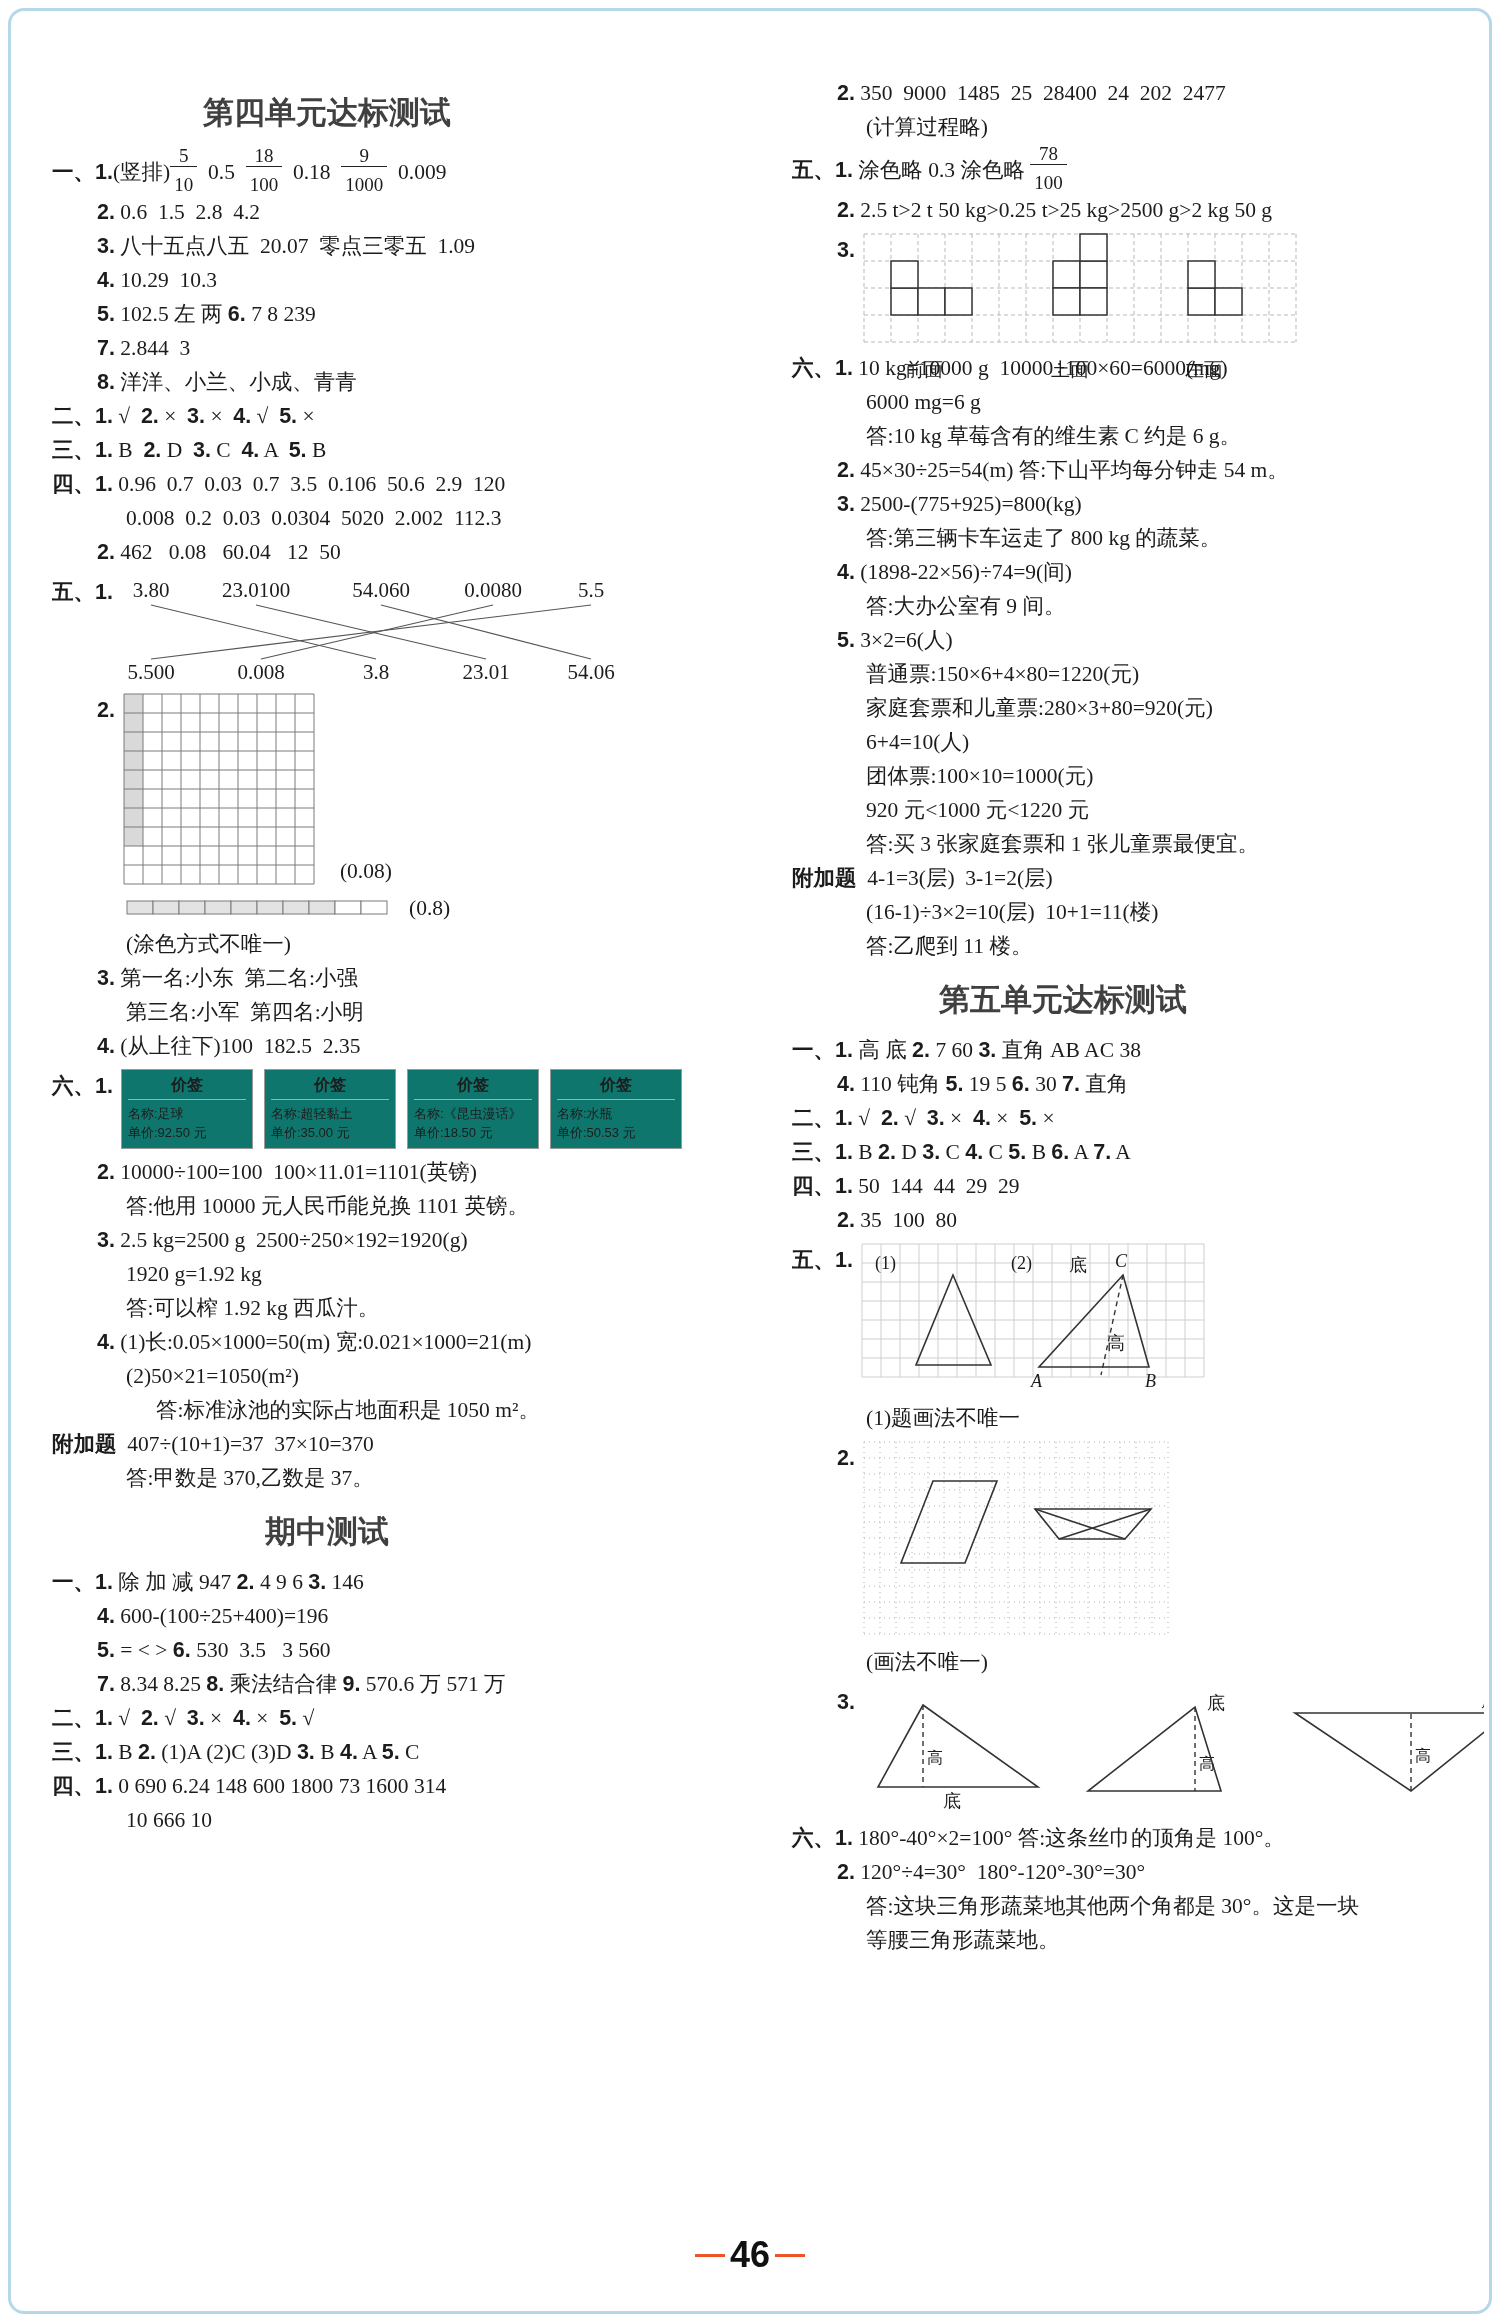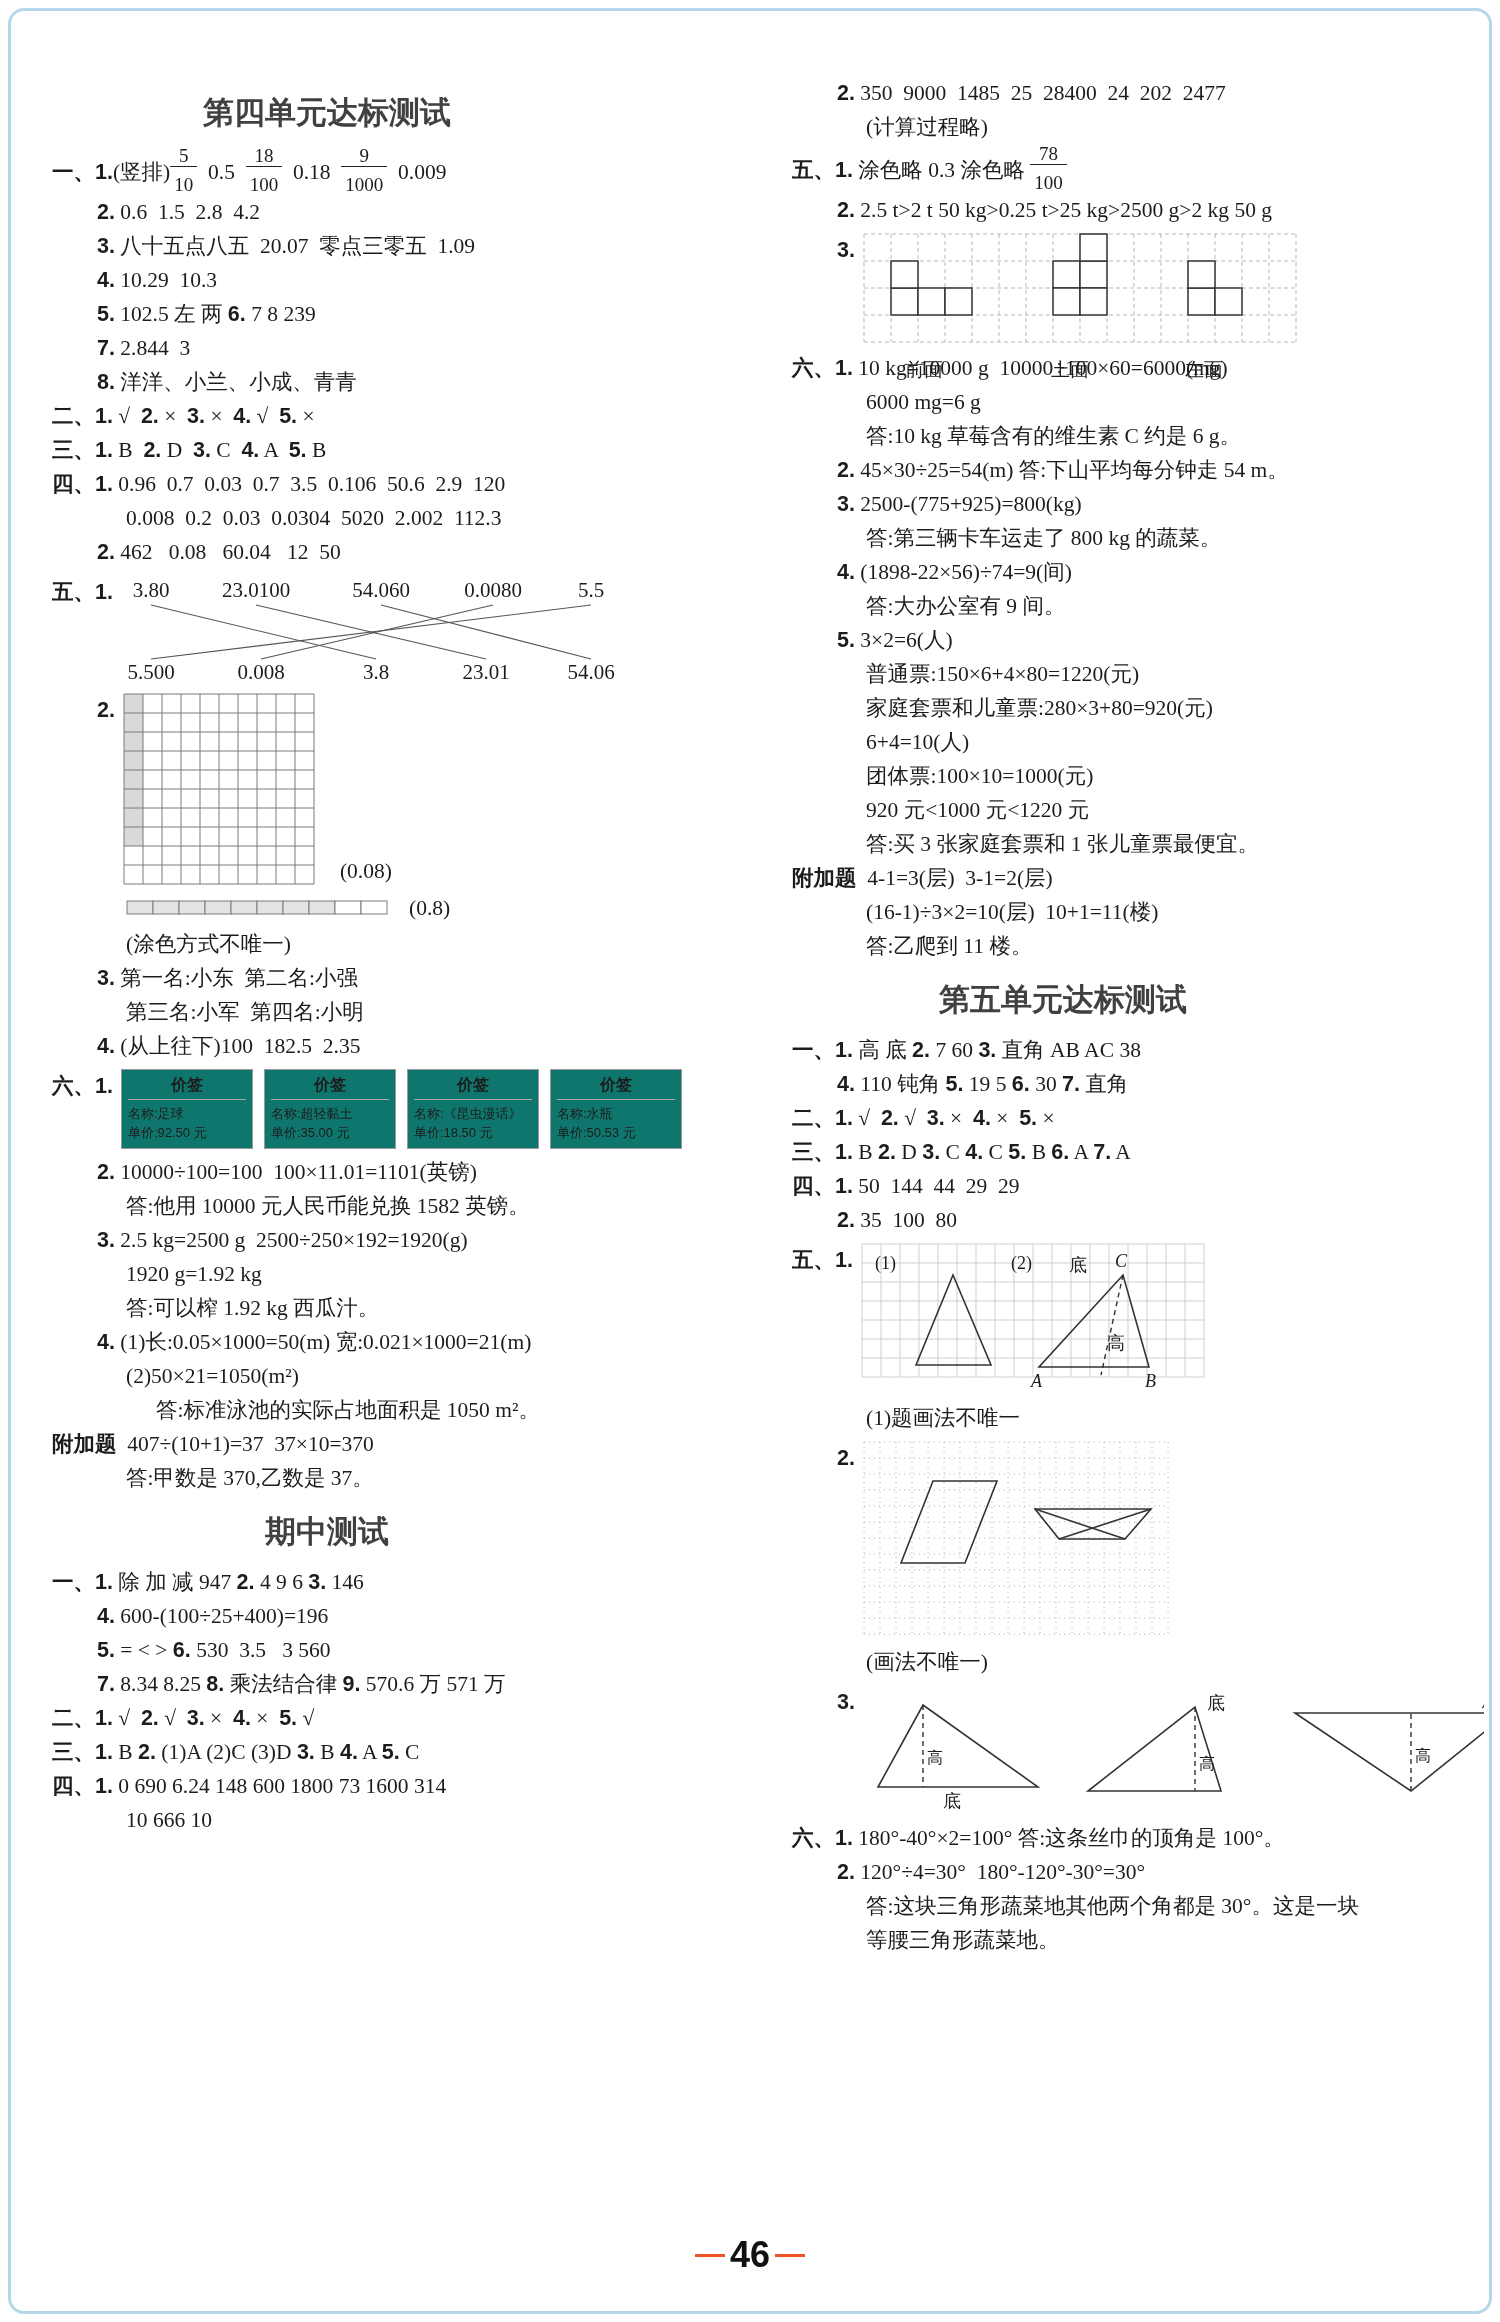--- a/index.html
+++ b/index.html
@@ -164,21 +164,21 @@
         <span class="tf">名称:《昆虫漫话》</span>
         <span class="tf">单价:18.50 元</span>
       </div>
       <div class="tag">
         <span class="tt">价签</span>
         <span class="tf">名称:水瓶</span>
         <span class="tf">单价:50.53 元</span>
       </div>
     </div>
       <div class="line i1"><span class="b">2.</span><span class="r"> 10000÷100=100  100×11.01=1101(英镑)</span></div>
-      <div class="line i2"><span class="r">答:他用 10000 元人民币能兑换 1582 英镑。</span></div>
+      <div class="line i2"><span class="r">答:他用 10000 元人民币能兑换 1101 英镑。</span></div>
       <div class="line i1"><span class="b">3.</span><span class="r"> 2.5 kg=2500 g  2500÷250×192=1920(g)</span></div>
       <div class="line i2"><span class="r">1920 g=1.92 kg</span></div>
       <div class="line i2"><span class="r">答:可以榨 1.92 kg 西瓜汁。</span></div>
       <div class="line i1"><span class="b">4.</span><span class="r"> (1)长:0.05×1000=50(m) 宽:0.021×1000=21(m)</span></div>
       <div class="line i2"><span class="r">(2)50×21=1050(m²)</span></div>
       <div class="line i3"><span class="r">答:标准泳池的实际占地面积是 1050 m²。</span></div>
       <div class="line i0"><span class="b">附加题</span><span class="r">  407÷(10+1)=37  37×10=370</span></div>
       <div class="line i2"><span class="r">答:甲数是 370,乙数是 37。</span></div>
       <div class="title">期中测试</div>
       <div class="line i0"><span class="b">一、1.</span><span class="r"> 除 加 减 947 </span><span class="b">2.</span><span class="r"> 4 9 6 </span><span class="b">3.</span><span class="r"> 146</span></div>

